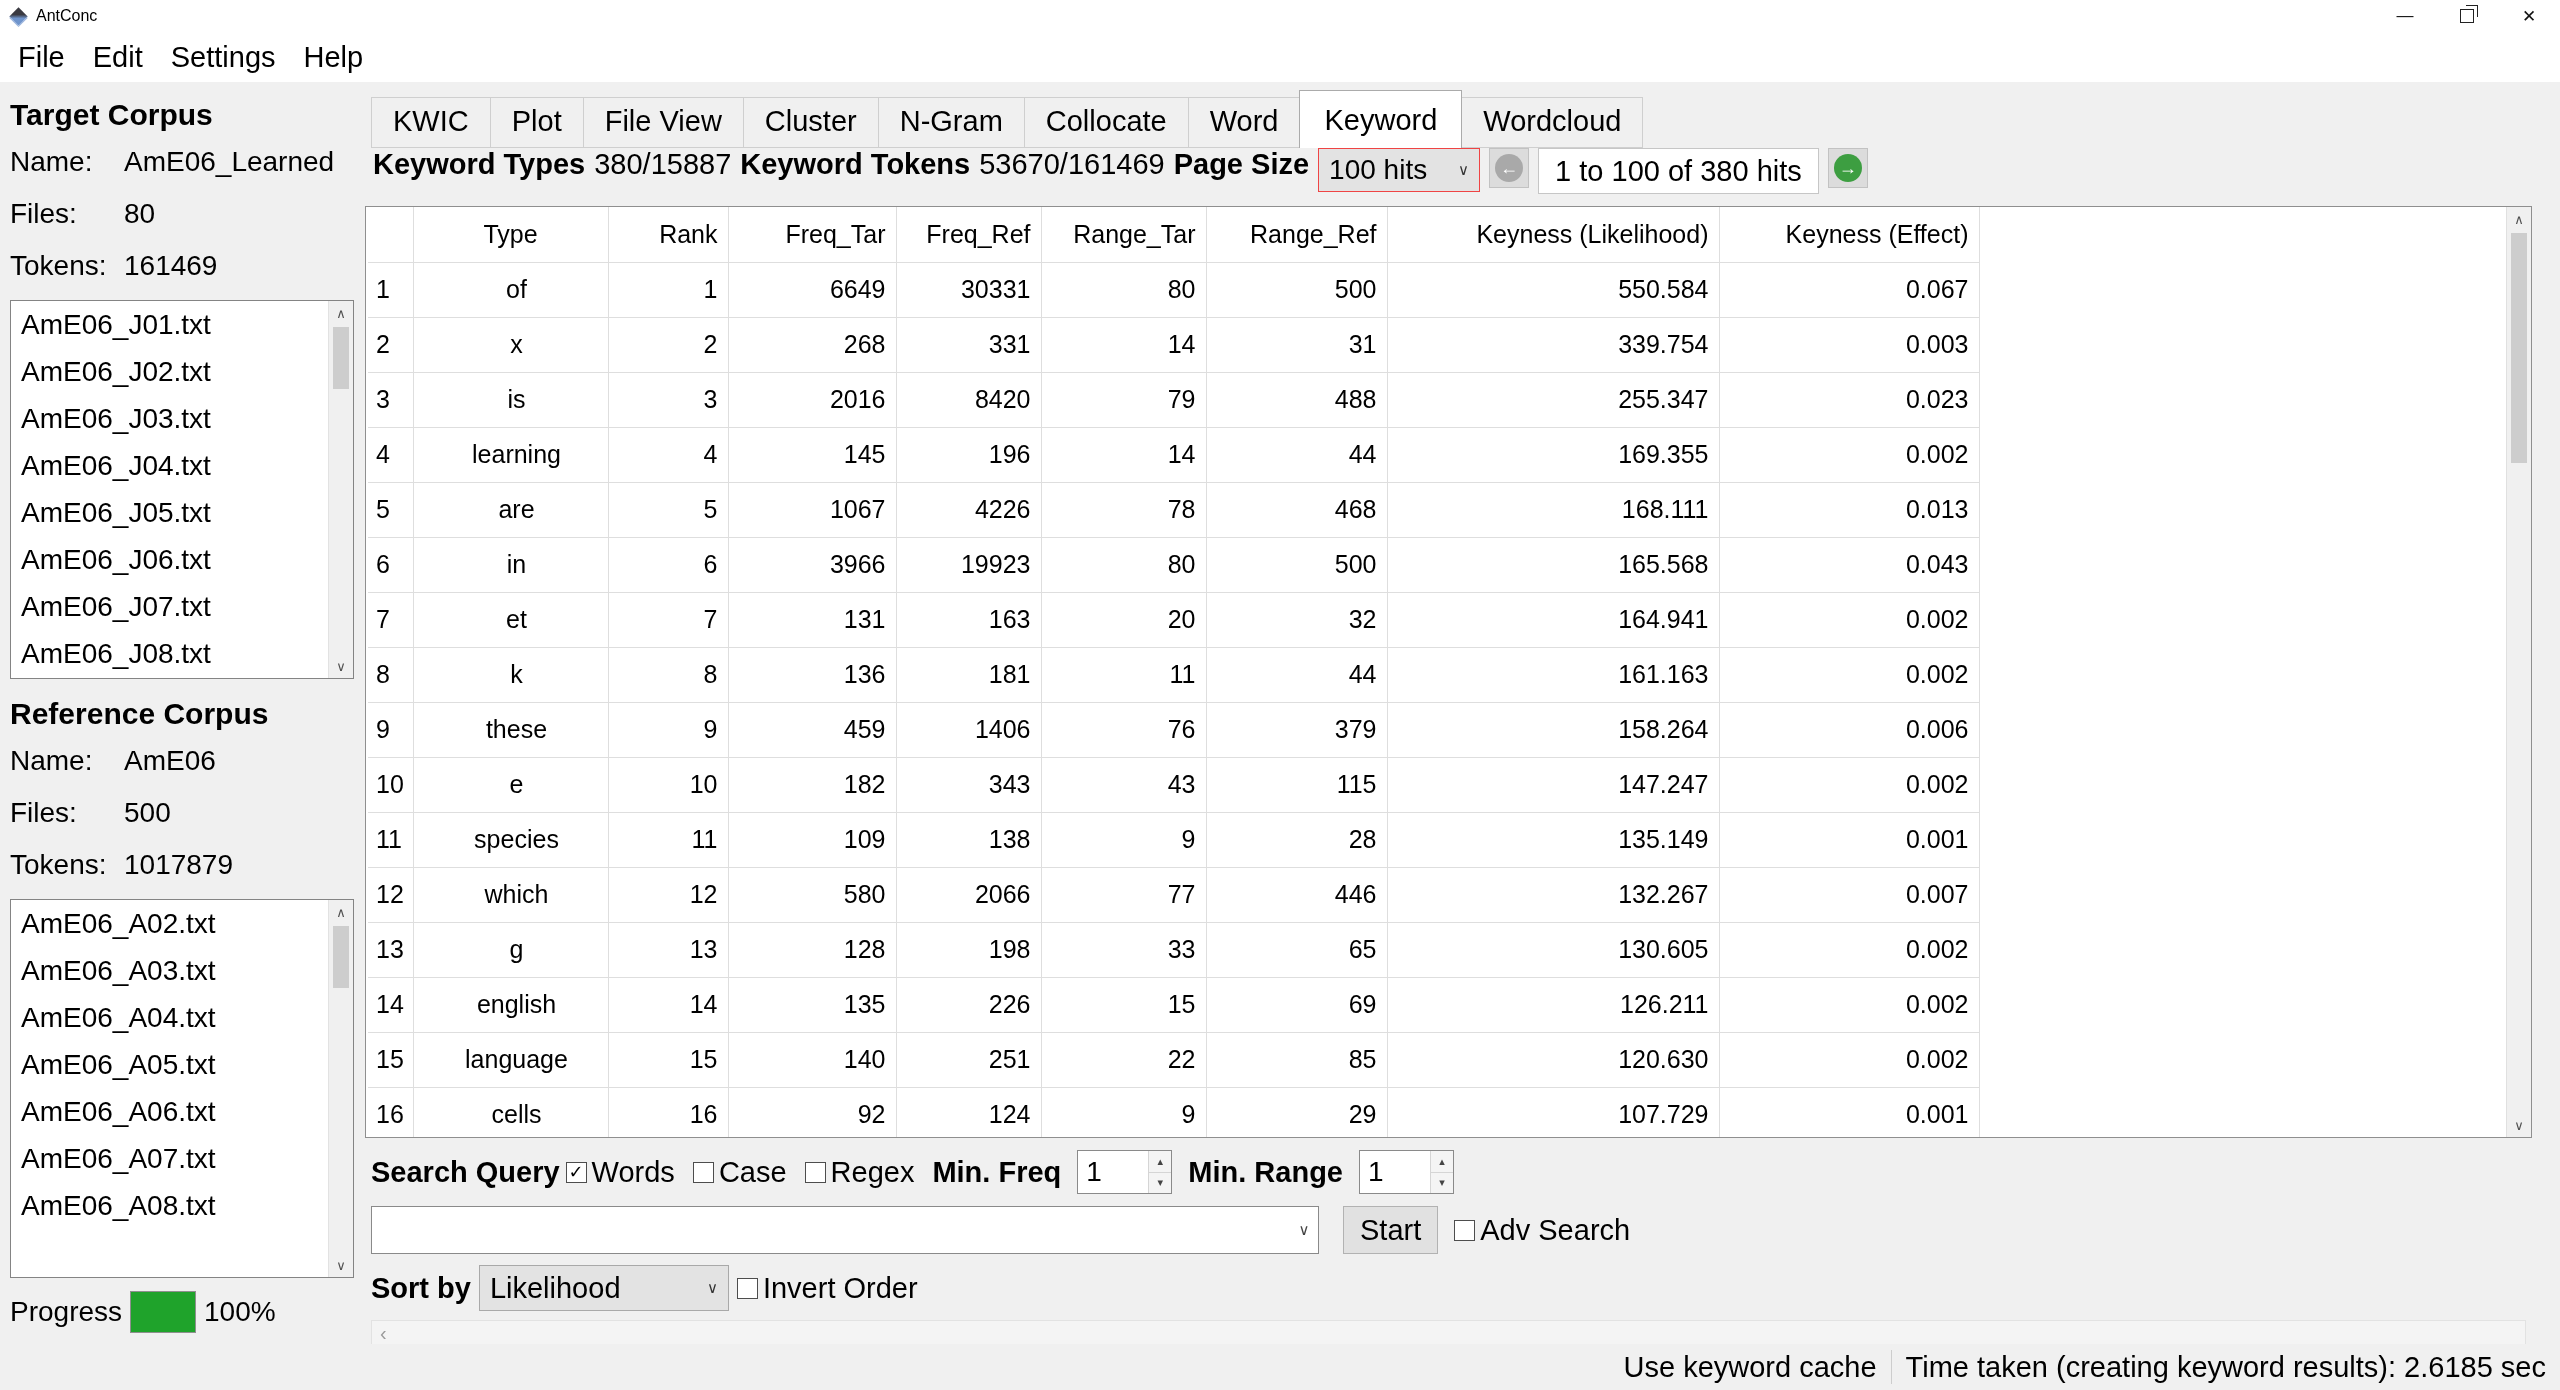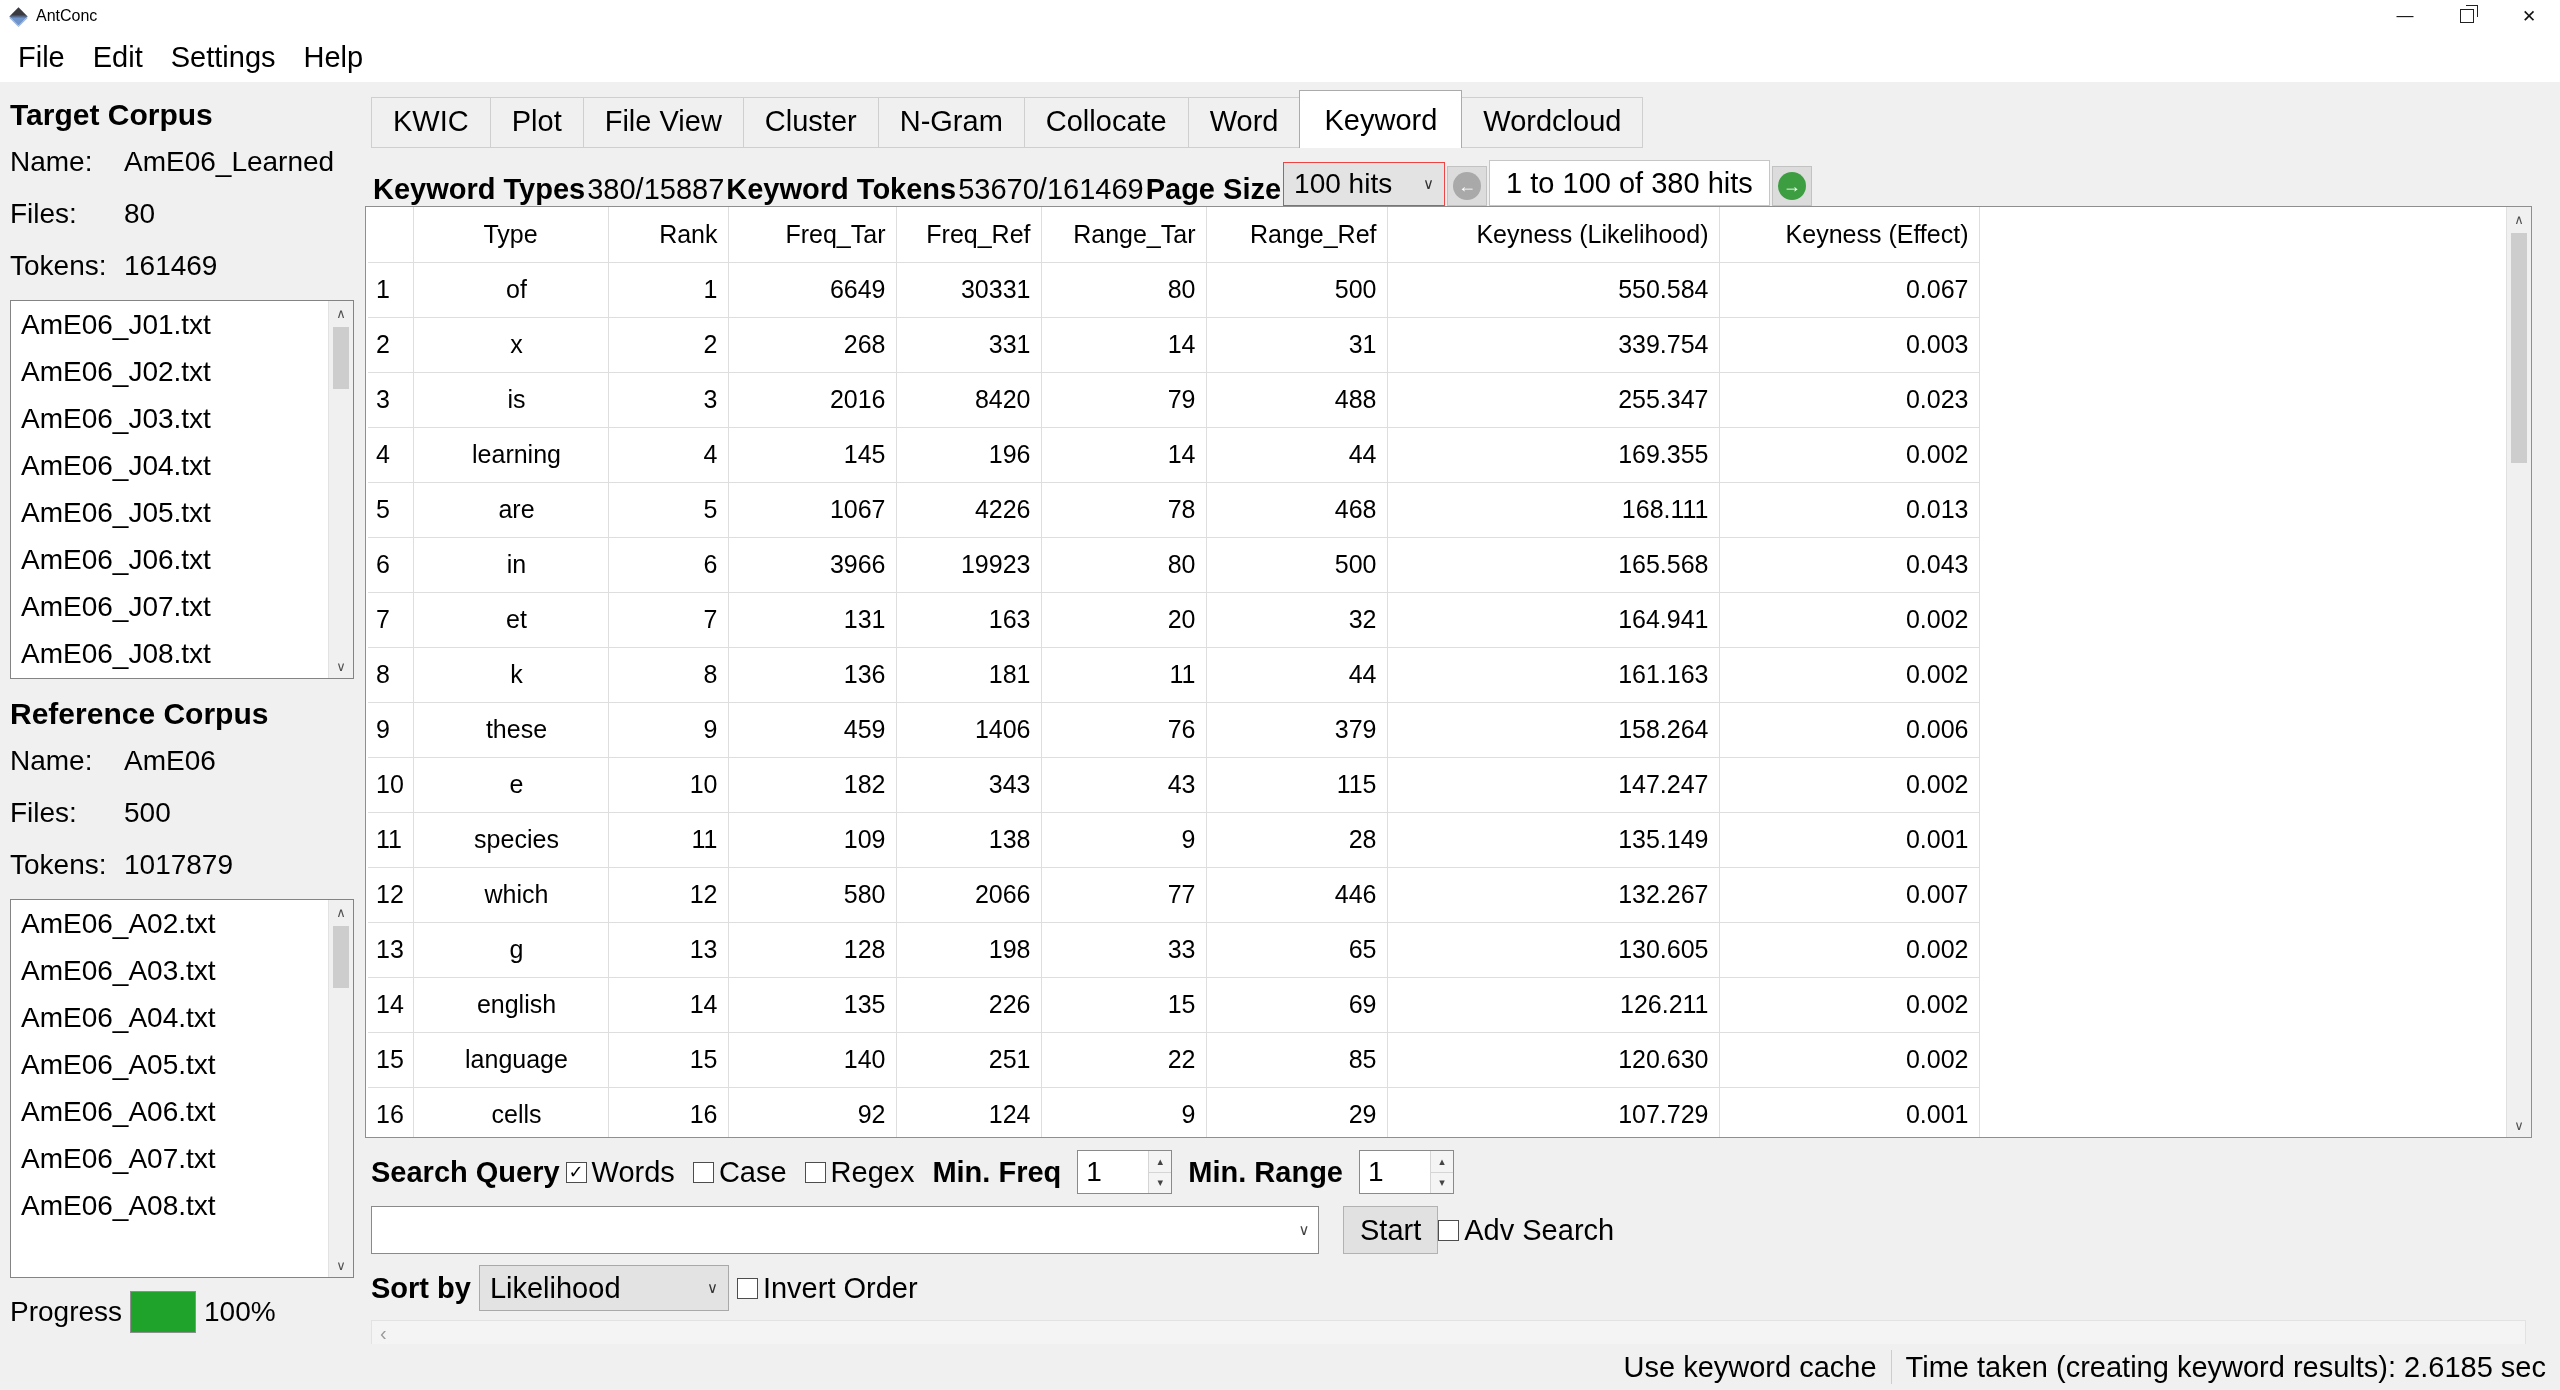--- a/index.html
+++ b/index.html
@@ -50,21 +50,21 @@
 
   
   .main{flex:1;display:flex;flex-direction:column;min-width:0;box-sizing:border-box;padding-right:28px}
 
   
   .tabbar{height:66px;display:flex;align-items:flex-end;padding-left:6px;font-size:29px;flex-shrink:0}
   .tab{background:#f0f0f0;border:1px solid #cfcfcf;padding:7px 21px 9px;margin-right:-1px;white-space:nowrap}
   .tab.active{background:#fff;border-color:#ababab;border-bottom:none;padding:13px 24px 11px;z-index:2;position:relative}
 
   
-  .controlbar{height:58px;display:flex;align-items:flex-end;font-size:29px;padding-left:8px;gap:2px;flex-shrink:0;white-space:nowrap}
+  .controlbar{height:58px;display:flex;align-items:flex-start;font-size:29px;padding-left:8px;gap:9px;flex-shrink:0;white-space:nowrap}
   .b{font-weight:bold}
   .pagesize-combo{width:162px;height:44px;box-sizing:border-box;background:#e3e3e3;border:1px solid #ef4444;
     display:flex;align-items:center;justify-content:space-between;padding:0 10px;font-size:28px}
   .combo-caret{font-size:15px;color:#333}
   .nav-btn{width:40px;height:40px;background:#dcdcdc;border:1px solid #c2c2c2;box-sizing:border-box;
     display:flex;align-items:center;justify-content:center}
   .nav-circle{width:28px;height:28px;border-radius:50%;color:#fff;font-size:18px;line-height:28px;
     display:flex;align-items:center;justify-content:center}
   .nav-circle.gray{background:#a9a9a9}
   .nav-circle.green{background:#3d9e41}
@@ -102,21 +102,21 @@
   .spin-btns{width:22px;display:flex;flex-direction:column;border-left:1px solid #d5d5d5}
   .spin-btn{flex:1;display:flex;align-items:center;justify-content:center;font-size:11px;color:#444;background:#f4f4f4}
   .spin-btn.up{border-bottom:1px solid #d5d5d5}
   .query-combo{width:948px;height:48px;box-sizing:border-box;background:#fff;border:1px solid #8a8a8a;
     display:flex;align-items:center}
   .query-input{flex:1;border:none;outline:none;height:100%;font-size:28px;padding:0 8px;
     font-family:"Liberation Sans",sans-serif;background:transparent}
   .query-caret{width:28px;text-align:center;font-size:15px;color:#444}
   .start-btn{height:48px;box-sizing:border-box;background:#e1e1e1;border:1px solid #b2b2b2;
     padding:0 16px;margin-left:24px;display:flex;align-items:center;font-size:29px}
-  .adv-group{}
+  .adv-group{margin-left:16px}
   .sort-combo{width:250px;height:46px;box-sizing:border-box;background:#e3e3e3;border:1px solid #a9a9a9;
     display:flex;align-items:center;justify-content:space-between;padding:0 10px;font-size:29px}
   .hscroll{margin-top:6px;height:27px;width:calc(100% - 6px);box-sizing:border-box;background:#f4f4f4;
     border:1px solid #e2e2e2;display:flex;align-items:center;padding-left:8px;color:#9a9a9a;font-size:20px}
 
   
   .statusbar{height:46px;flex-shrink:0;display:flex;align-items:center;justify-content:flex-end;
     font-size:29px;padding-right:14px;gap:14px;background:#f0f0f0}
   .sb-divider{width:1px;height:34px;background:#cdcdcd}
 </style>

